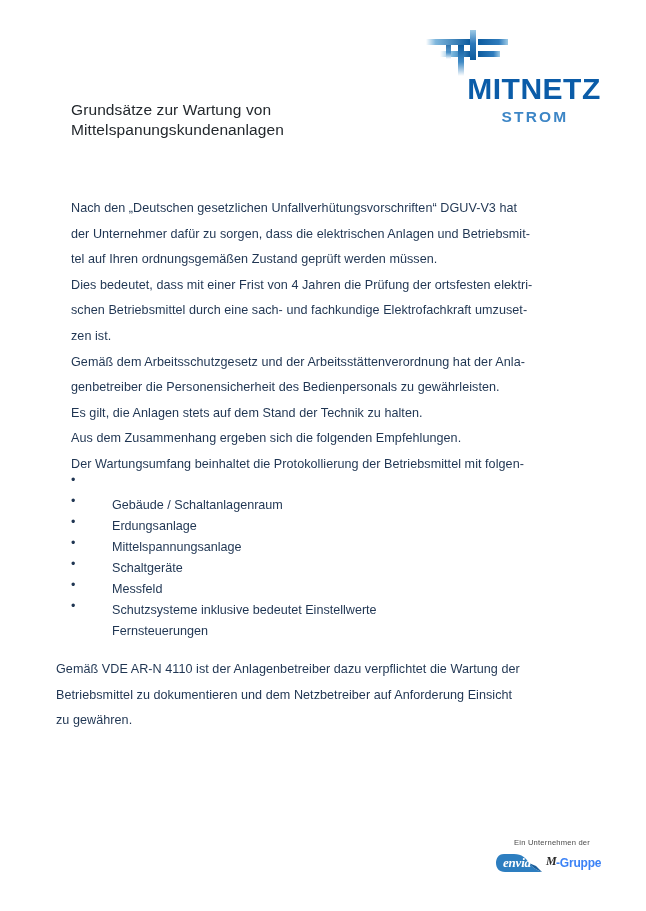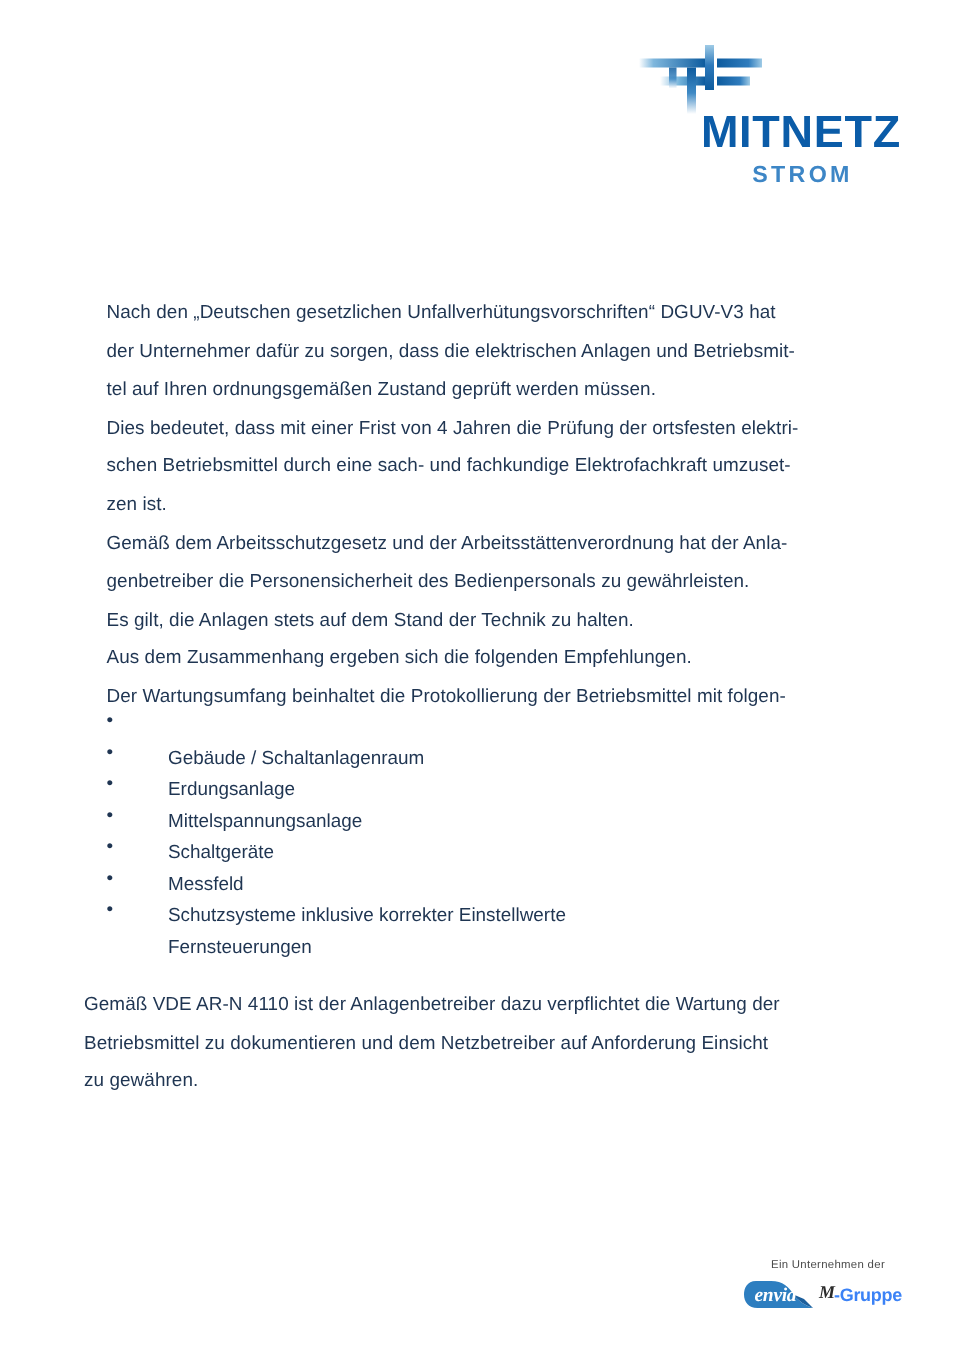--- a/index.html
+++ b/index.html
@@ -261,20 +261,24 @@
         <rect x="24" y="15" width="5" height="14" fill="url(#gVert)" opacity="0.85"></rect>
       </svg>
     </div>
 
     <div class="logo-wordmark">
       <span class="logo-mitnetz">MITNETZ</span>
       <span class="logo-strom">STROM</span>
     </div>
   </div>
 
+  <div class="doc-title">
+    <span>Grundsätze zur Wartung von</span>
+    <span>Mittelspanungskundenanlagen</span>
+  </div>
 
   <div class="body-block">
     <span class="ln">Nach den „Deutschen gesetzlichen Unfallverhütungsvorschriften“ DGUV-V3 hat</span>
     <span class="ln">der Unternehmer dafür zu sorgen, dass die elektrischen Anlagen und Betriebsmit-</span>
     <span class="ln">tel auf Ihren ordnungsgemäßen Zustand geprüft werden müssen.</span>
     <span class="ln">Dies bedeutet, dass mit einer Frist von 4 Jahren die Prüfung der ortsfesten elektri-</span>
     <span class="ln">schen Betriebsmittel durch eine sach- und fachkundige Elektrofachkraft umzuset-</span>
     <span class="ln">zen ist.</span>
     <span class="ln">Gemäß dem Arbeitsschutzgesetz und der Arbeitsstättenverordnung hat der Anla-</span>
     <span class="ln">genbetreiber die Personensicherheit des Bedienpersonals zu gewährleisten.</span>
@@ -299,21 +303,21 @@
     <div class="bullet-row">
       <span class="bullet-dot">•</span>
       <span class="bullet-text">Schaltgeräte</span>
     </div>
     <div class="bullet-row">
       <span class="bullet-dot">•</span>
       <span class="bullet-text">Messfeld</span>
     </div>
     <div class="bullet-row">
       <span class="bullet-dot">•</span>
-      <span class="bullet-text">Schutzsysteme inklusive korrekter Einstellwerte</span>
+      <span class="bullet-text">Schutzsysteme inklusive bedeutet Einstellwerte</span>
     </div>
     <div class="bullet-row">
       <span class="bullet-dot">•</span>
       <span class="bullet-text">Fernsteuerungen</span>
     </div>
   </div>
 
   <div class="closing-block">
     <span class="ln">Gemäß VDE AR-N 4110 ist der Anlagenbetreiber dazu verpflichtet die Wartung der</span>
     <span class="ln">Betriebsmittel zu dokumentieren und dem Netzbetreiber auf Anforderung Einsicht</span>

